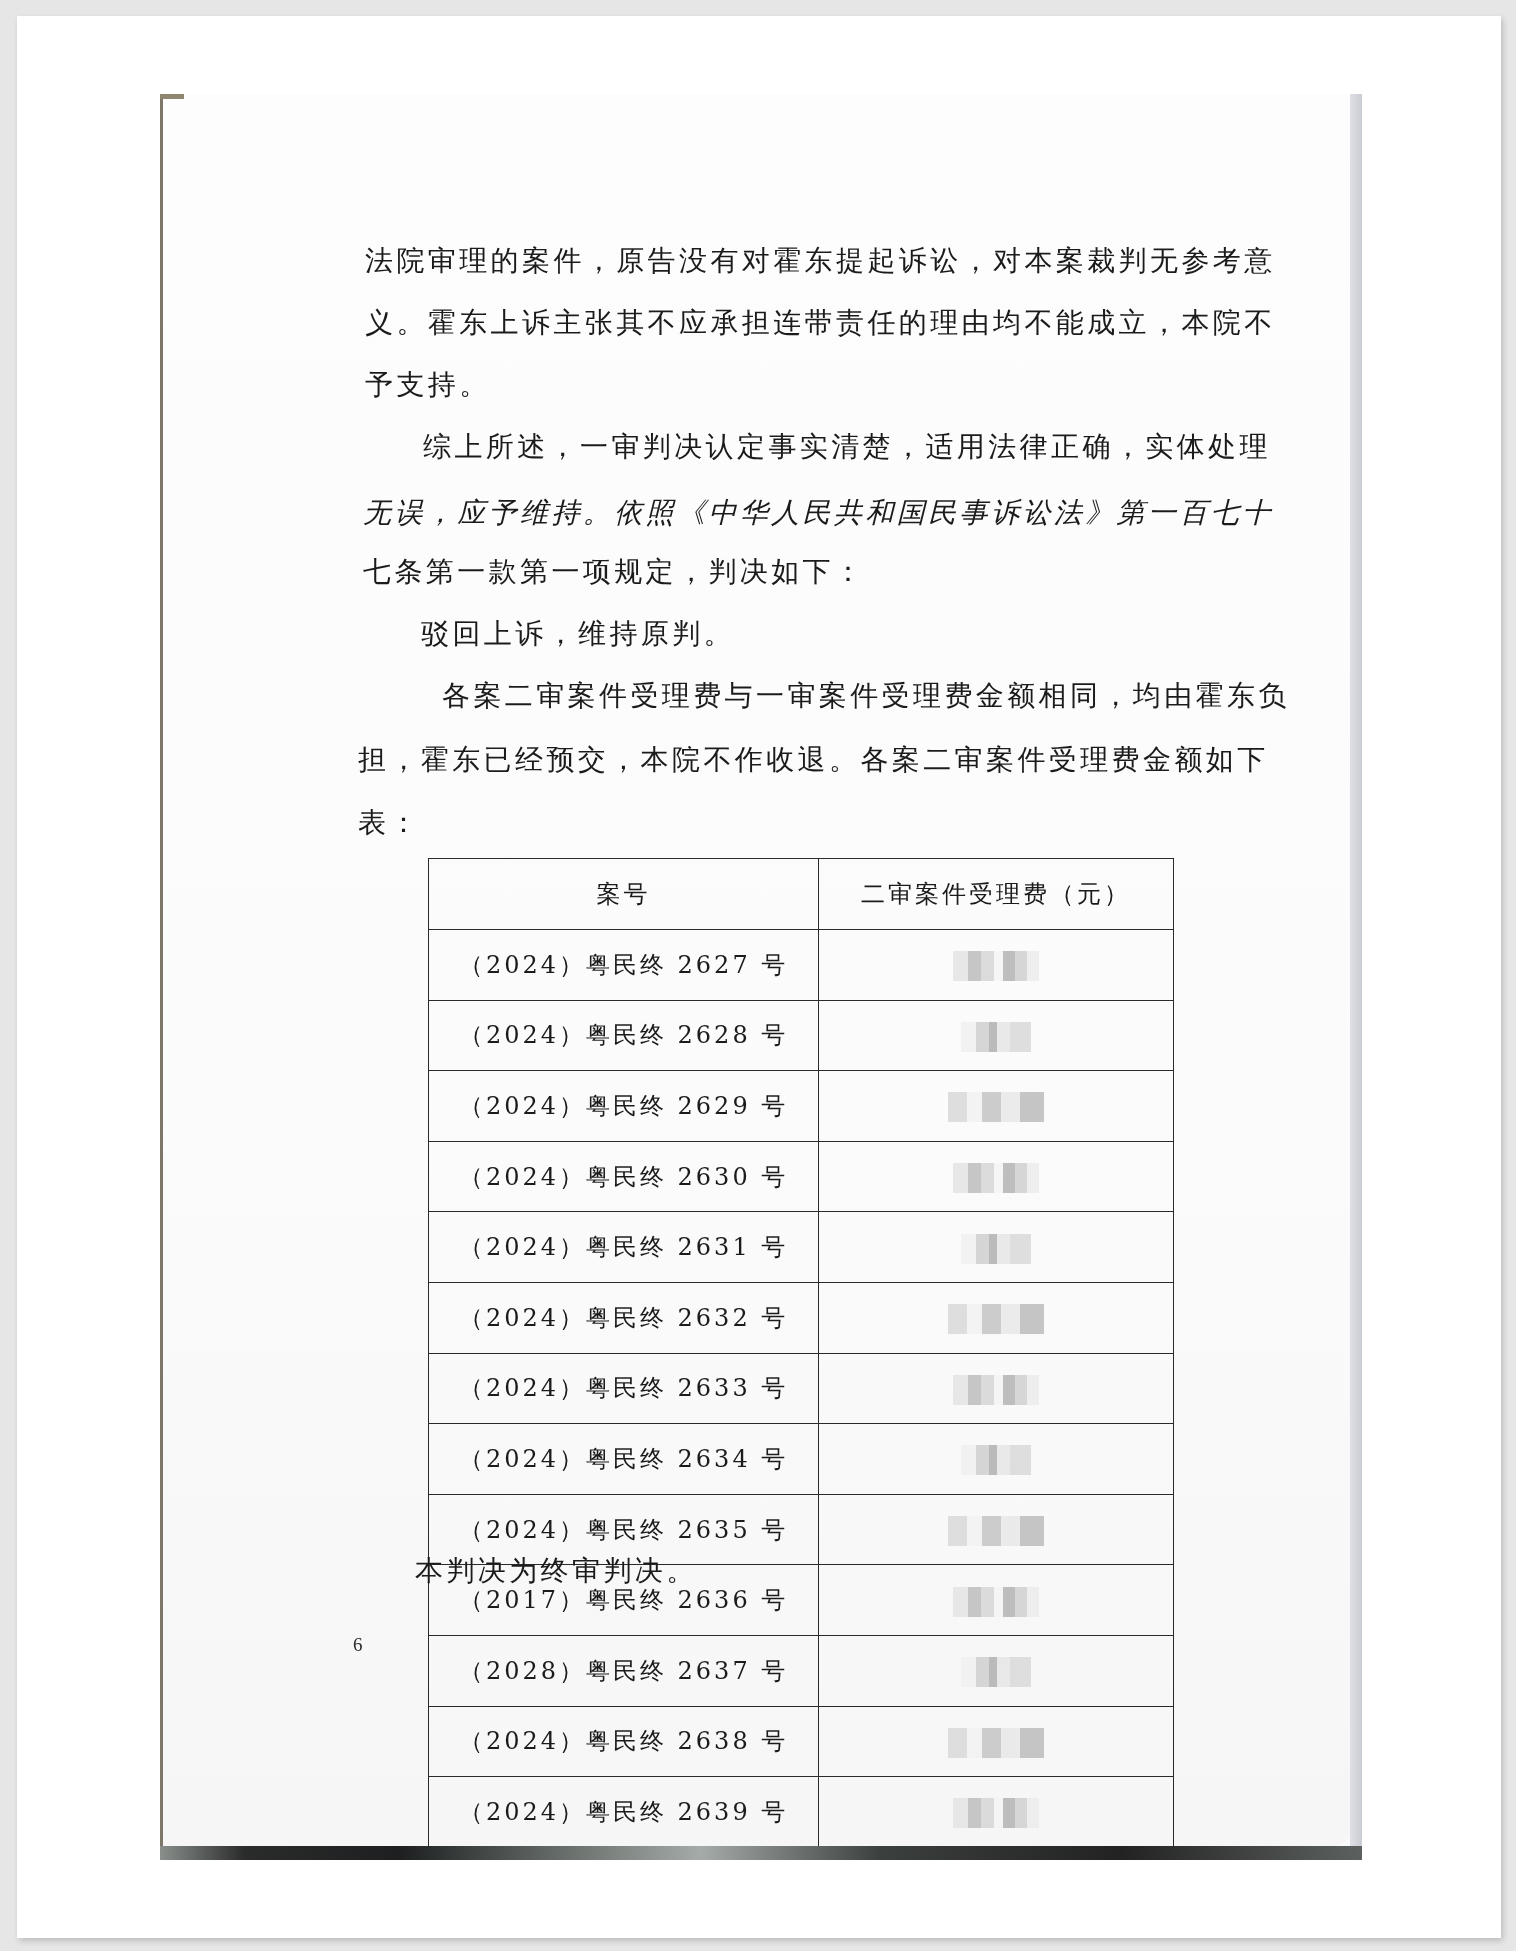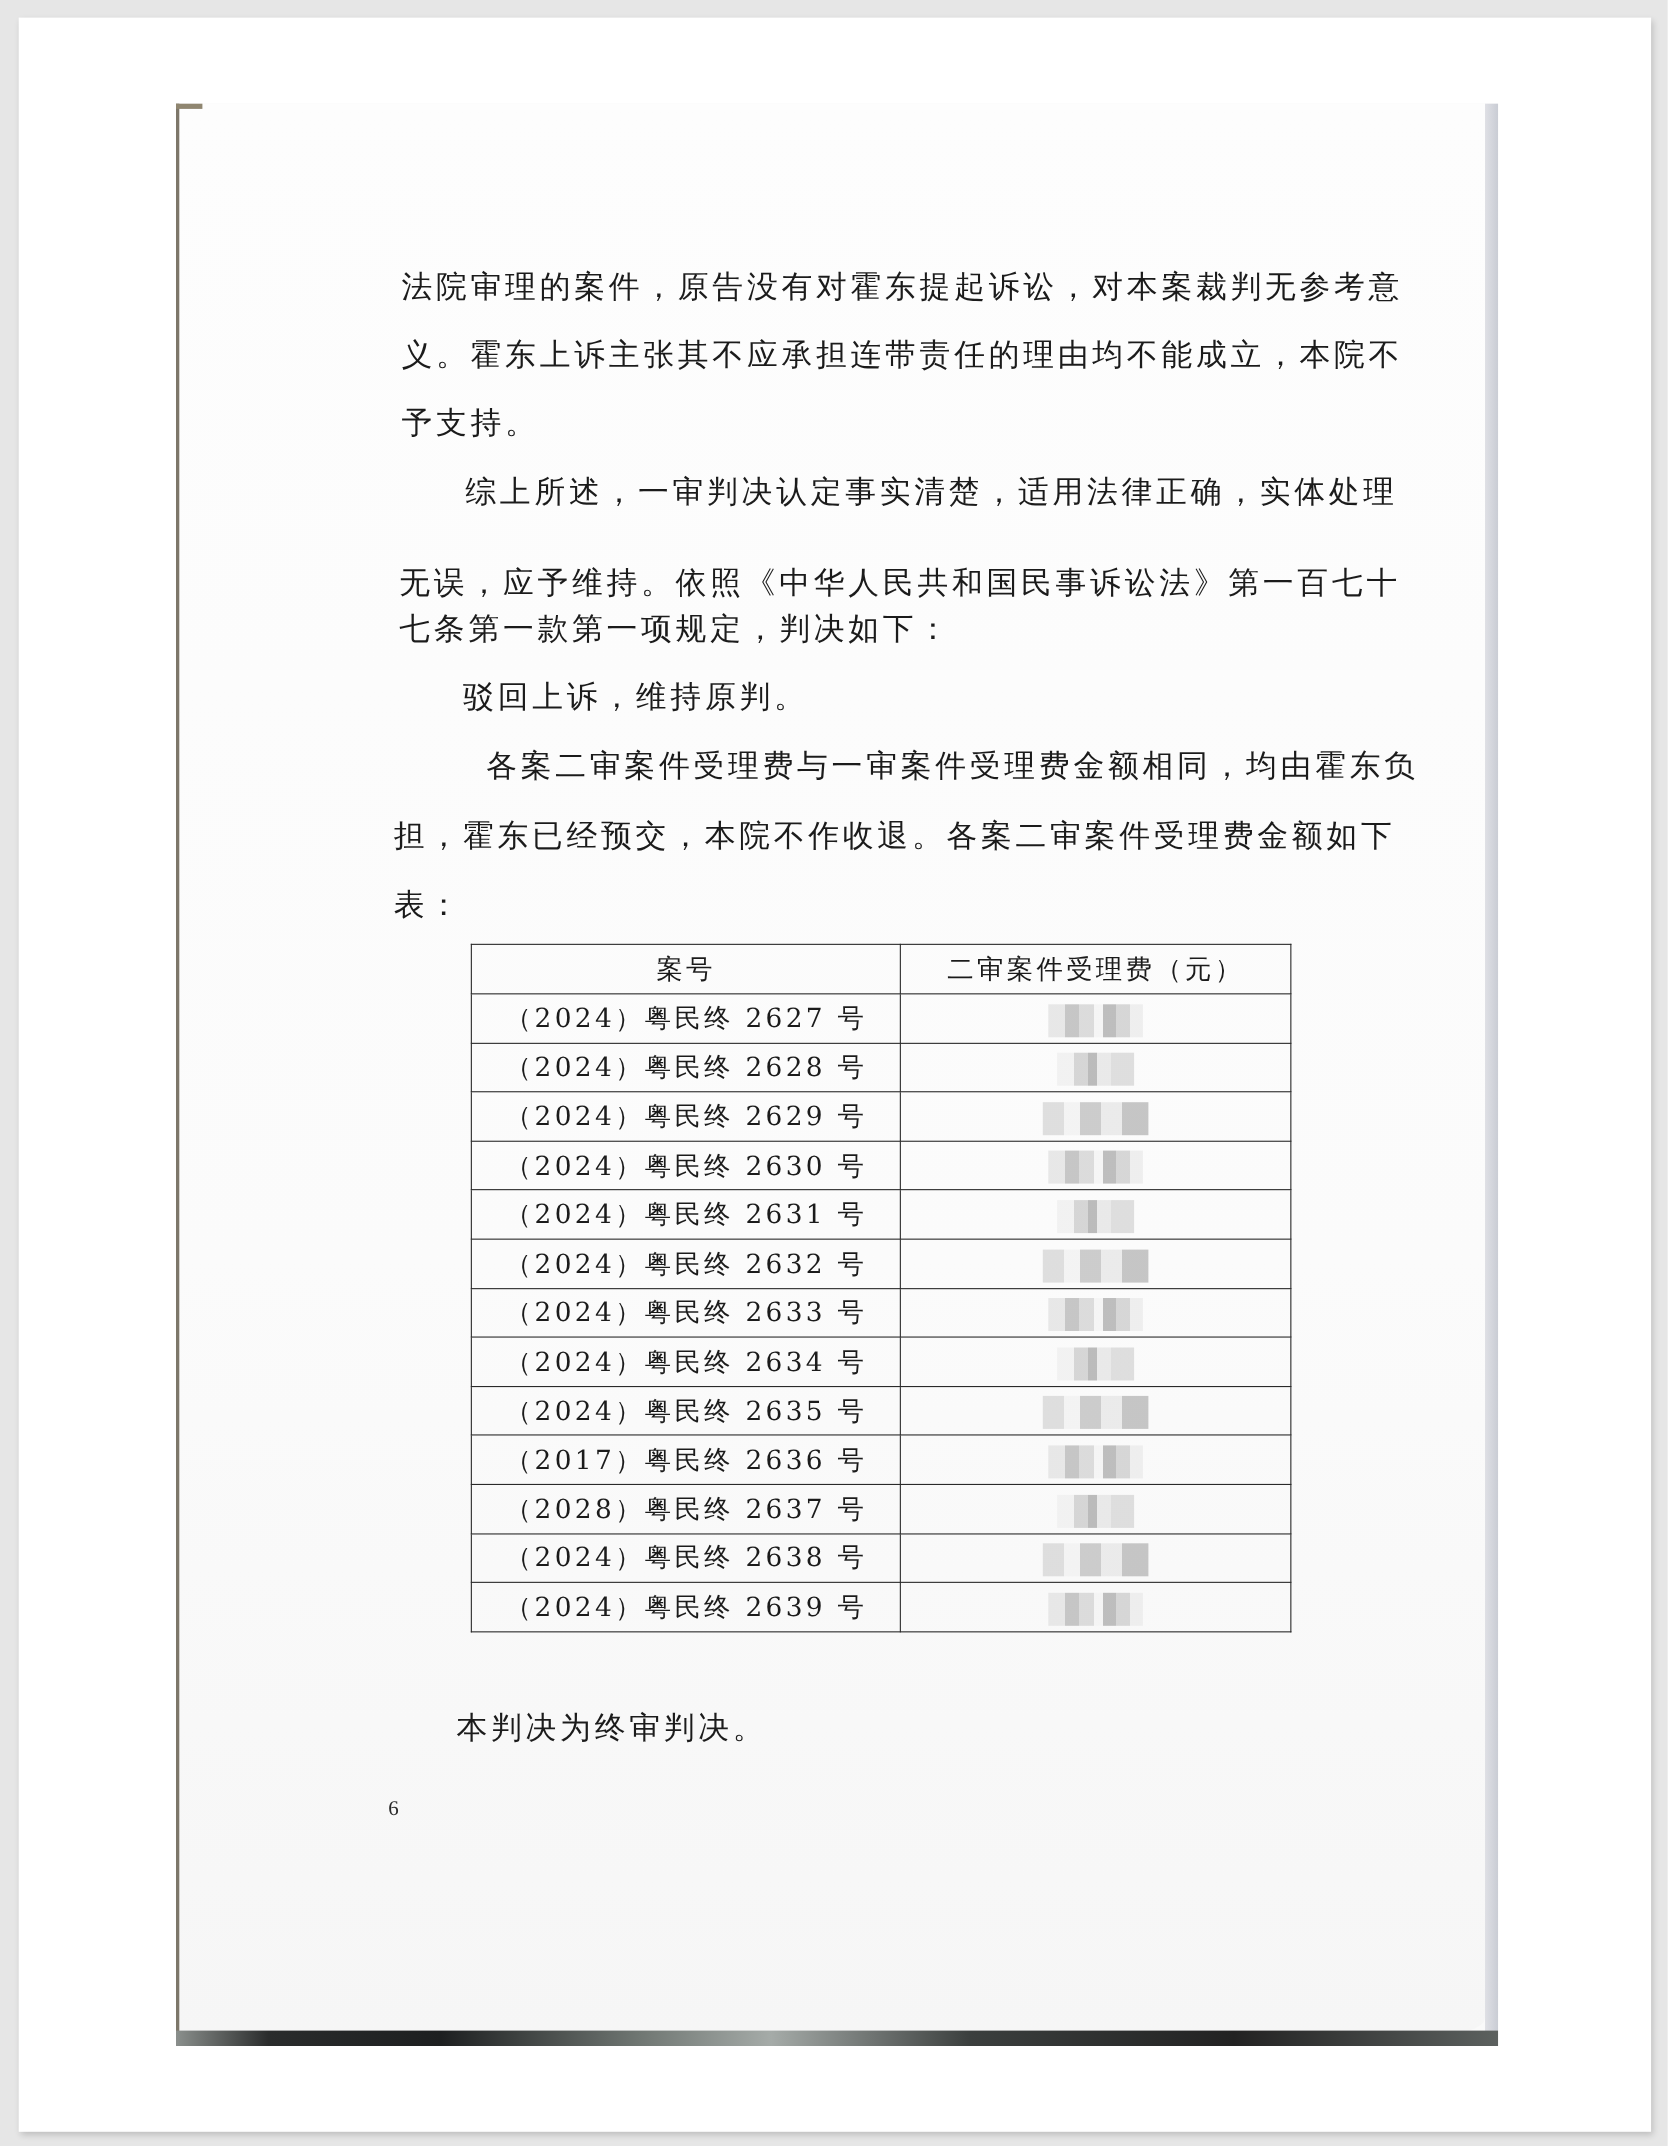--- a/index.html
+++ b/index.html
@@ -55,21 +55,21 @@
   .fee-table {
     position: absolute; left: 268px; top: 764px;
     border-collapse: collapse;
     width: 746px;
     font-size: 24px;
     color: #1b1b1b;
   }
   .fee-table th, .fee-table td {
     border: 1.6px solid #2a2a2a;
     height: 37.6px;
-    padding: 3px;
+    padding: 16px;
     text-align: center;
     font-weight: normal;
     letter-spacing: 3px;
     line-height: 36px;
   }
   .fee-table th { height: 38px; }
   .col-case { width: 390px; }
   .col-fee { width: 354px; }
   .redacted {
     display: inline-block;
@@ -103,21 +103,21 @@
 <div class="photo">
   <div class="page">
     <div class="page-left-edge"></div>
     <div class="page-top-corner"></div>
 
     <div class="text-line" style="left:205px; top:150px;">法院审理的案件，原告没有对霍东提起诉讼，对本案裁判无参考意</div>
     <div class="text-line" style="left:205px; top:212px;">义。霍东上诉主张其不应承担连带责任的理由均不能成立，本院不</div>
     <div class="text-line" style="left:205px; top:274px;">予支持。</div>
 
     <div class="text-line" style="left:263px; top:336px;">综上所述，一审判决认定事实清楚，适用法律正确，实体处理</div>
-    <div class="text-line" style="left:203px; top:419px;">无误，应予维持。依照《中华人民共和国民事诉讼法》第一百七十</div>
+    <div class="text-line" style="left:203px; top:402px;font-style:italic;">无误，应予维持。依照《中华人民共和国民事诉讼法》第一百七十</div>
     <div class="text-line" style="left:203px; top:461px;">七条第一款第一项规定，判决如下：</div>
 
     <div class="text-line" style="left:261px; top:523px;">驳回上诉，维持原判。</div>
 
     <div class="text-line" style="left:258px; top:585px;margin-left:24px;">各案二审案件受理费与一审案件受理费金额相同，均由霍东负</div>
     <div class="text-line" style="left:198px; top:649px;text-align:right;">担，霍东已经预交，本院不作收退。各案二审案件受理费金额如下</div>
     <div class="text-line" style="left:198px; top:712px;">表：</div>
 
     <table class="fee-table">
       <thead>

